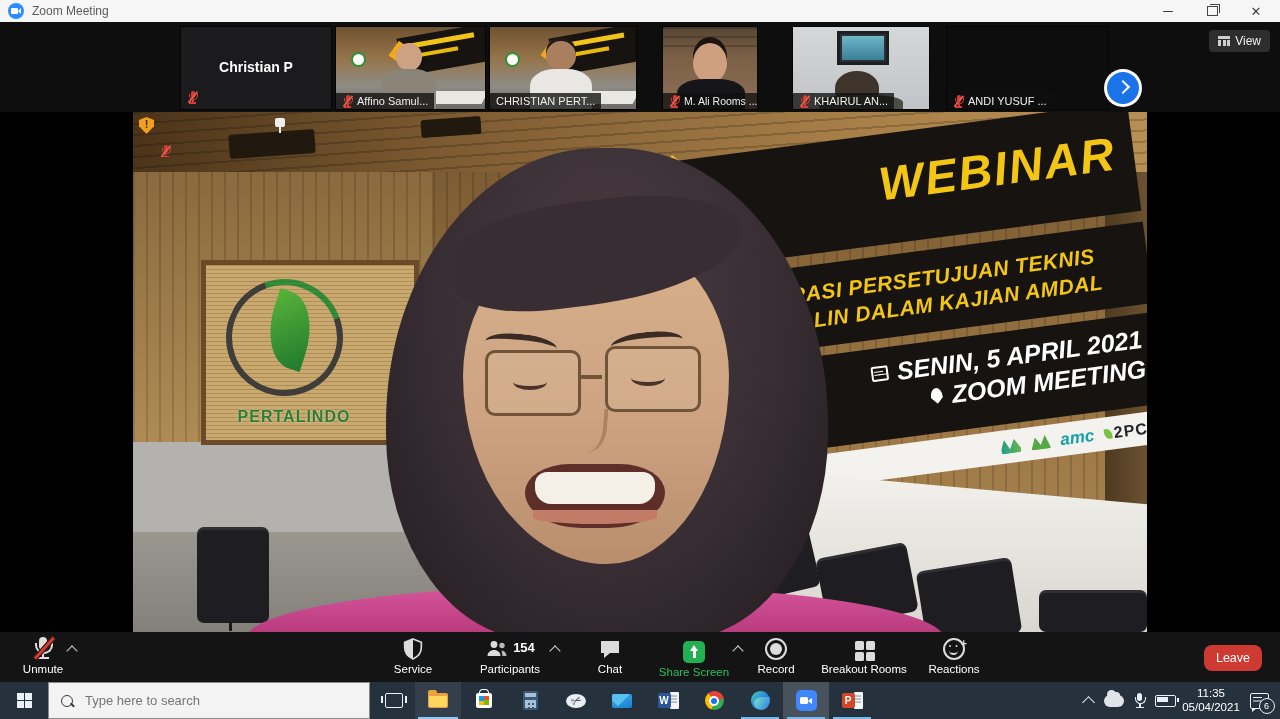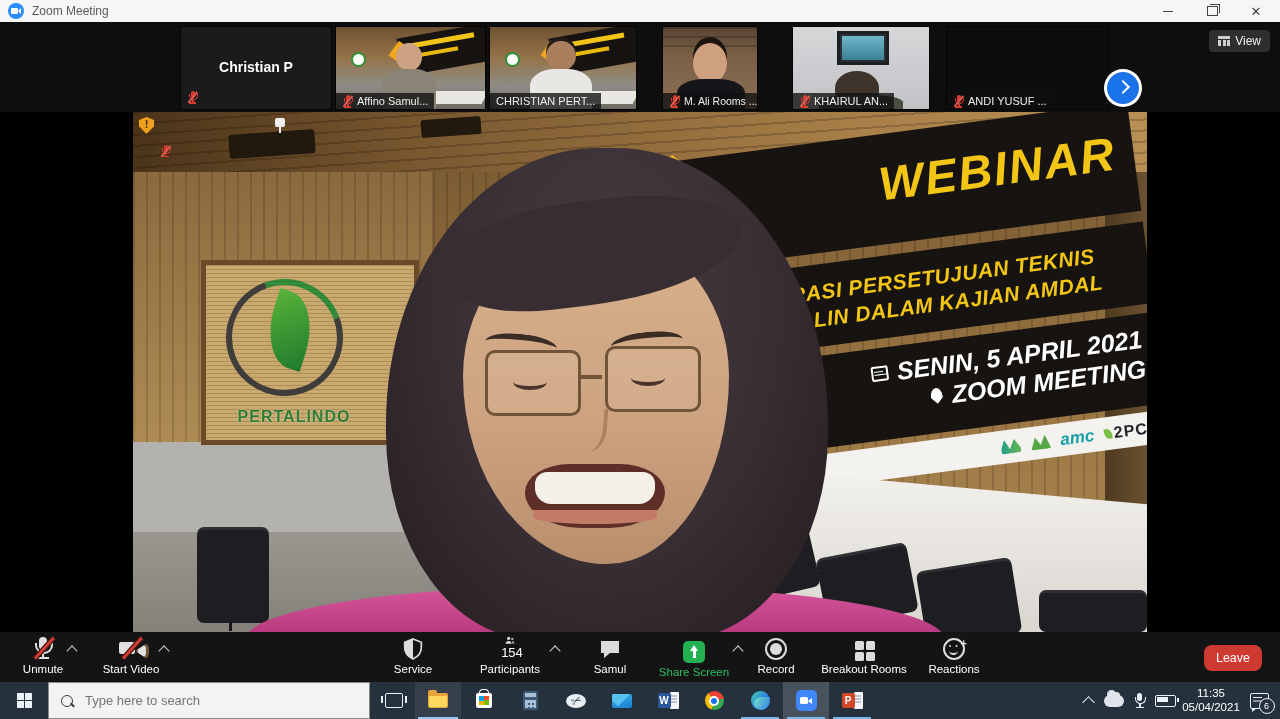--- a/index.html
+++ b/index.html
@@ -478,60 +478,49 @@
             <i class="b"></i>
             <i class="a"></i>
             <i class="s"></i>
             <i class="f"></i>
             <i class="x"></i>
           </span>
         </div>
       <div class="tb-label">Unmute</div>
       <span class="caret-up" style="left:64px;"></span>
     </div>
-    <div class="tb-item" style="left:88px;width:86px;">
-      <div class="tb-icon">
-          <span class="icon-cam">
-            <i class="body"></i>
-            <i class="lens"></i>
-            <i class="x"></i>
-          </span>
-        </div>
-      <div class="tb-label">Start Video</div>
-      <span class="caret-up" style="left:72px;"></span>
-    </div>
     <div class="tb-item" style="left:371px;width:84px;">
       <div class="tb-icon">
         <svg width="20" height="22" viewBox="0 0 24 26">
           <path d="M12 1l10 4v6c0 7-4.5 11.5-10 14C6.5 22.5 2 18 2 11V5l10-4z" fill="none" stroke="#dcdcdc" stroke-width="2"></path>
           <path d="M12 1L2 5v6c0 7 4.5 11.5 10 14V1z" fill="#dcdcdc"></path>
         </svg>
       </div>
       <div class="tb-label">Service</div>
     </div>
     <div class="tb-item" style="left:455px;width:110px;">
-      <div class="tb-icon" style="flex-direction:column;align-items:center;">
+      <div class="tb-icon" style="flex-direction:row;align-items:center;font-weight:bold;">
         <svg width="24" height="22" viewBox="0 0 24 22">
           <circle cx="9" cy="7.5" r="3.4" fill="#dcdcdc"></circle>
           <path d="M2.5 19c0-3.6 2.9-6 6.5-6s6.5 2.4 6.5 6z" fill="#dcdcdc"></path>
           <circle cx="17" cy="8.5" r="2.7" fill="#b9b9b9"></circle>
           <path d="M16.5 13.4c3 .3 5 2.5 5 5.6h-4" fill="#b9b9b9"></path>
         </svg>
         <span class="count">154</span>
       </div>
       <div class="tb-label">Participants</div>
       <span class="caret-up" style="left:96px;"></span>
     </div>
     <div class="tb-item" style="left:578px;width:64px;">
       <div class="tb-icon">
         <svg width="22" height="22" viewBox="0 0 22 22">
           <path d="M2 3h18v12h-9l-6 5v-5H2V3z" fill="#dcdcdc"></path>
         </svg>
       </div>
-      <div class="tb-label">Samul</div>
+      <div class="tb-label">Chat</div>
     </div>
     <div class="tb-item" style="left:648px;width:92px;justify-content:center;">
       <div class="tb-icon">
           <span class="icon-share"></span>
         </div>
       <div class="tb-label" style="color:#2bbf63;">Share Screen</div>
       <span class="caret-up" style="left:86px;"></span>
     </div>
     <div class="tb-item" style="left:742px;width:68px;">
       <div class="tb-icon">

